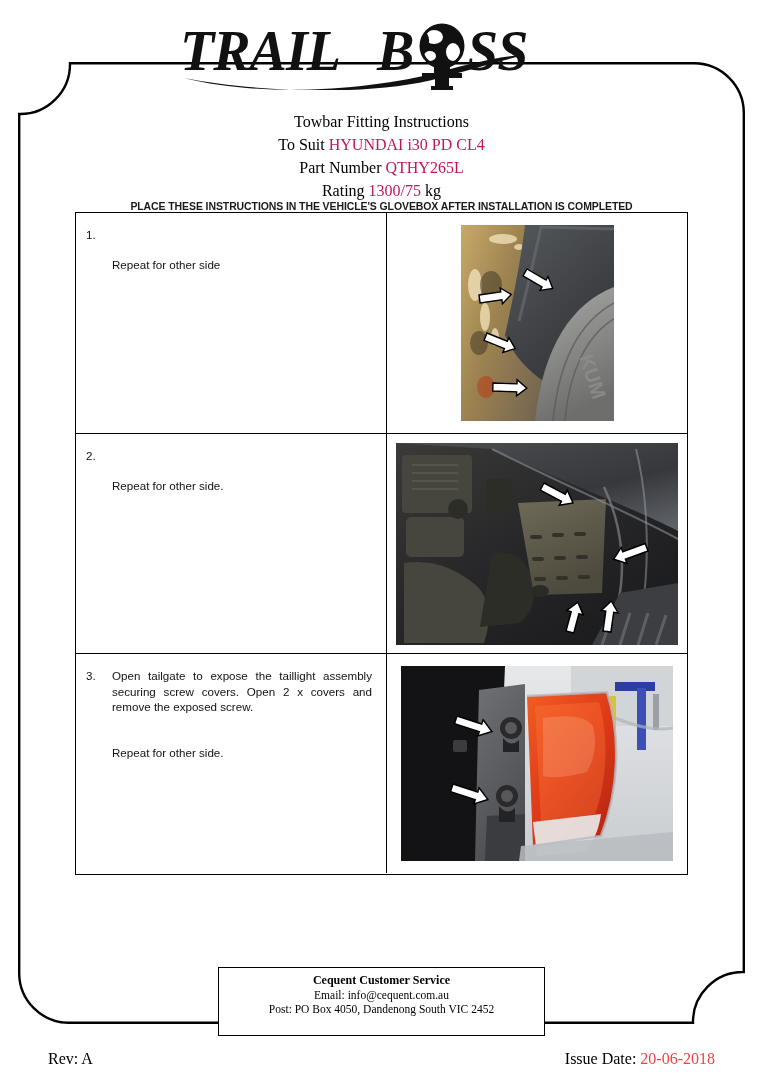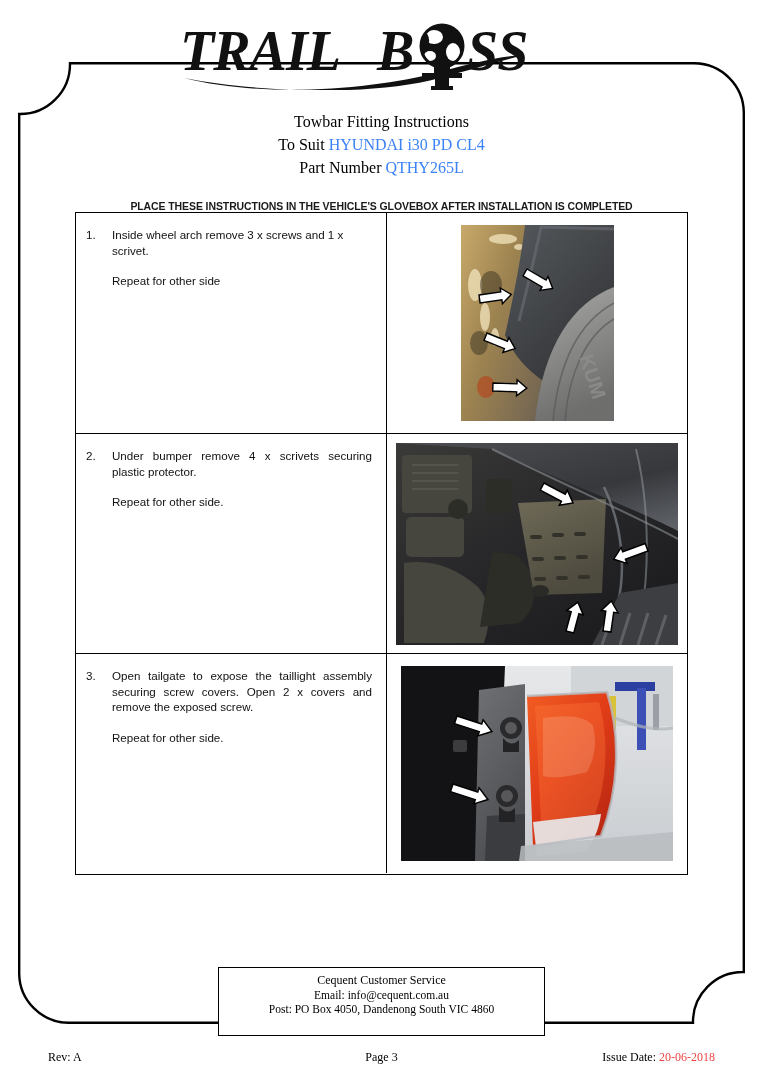--- a/index.html
+++ b/index.html
@@ -42,21 +42,21 @@
   #header-text {
     position: absolute;
     left: 0;
     top: 110px;
     width: 763px;
     text-align: center;
     line-height: 23px;
     font-size: 16px;
   }
   #header-text .hline { white-space: nowrap; }
-  .hl-value { color: #3b82f6; }
+  .hl-value { color: #be185d; }
 
   #glovebox-note {
     position: absolute;
     left: 0;
     top: 200px;
     width: 763px;
     text-align: center;
     font-family: "Liberation Sans", sans-serif;
     font-size: 10.5px;
     font-weight: bold;
@@ -104,21 +104,21 @@
   .step-num {
     width: 26px;
     flex: 0 0 26px;
     font-size: 11.6px;
   }
   .step-para { flex: 1 1 auto; }
   .step-para .justified {
     text-align: justify;
     text-align-last: left;
   }
-  .step-repeat { margin-top: 15px; }
+  .step-repeat { margin-top: 30px; }
 
   .step-img-cell {
     flex: 1 1 auto;
     box-sizing: border-box;
     display: flex;
     align-items: center;
     justify-content: center;
     padding: 4px;
   }
   .photo {
@@ -138,30 +138,30 @@
     width: 327px;
     height: 69px;
     border: 1.2px solid #000000;
     box-sizing: border-box;
     background: #ffffff;
     text-align: center;
     padding-top: 5px;
     font-size: 11.5px;
     line-height: 14.5px;
   }
-  #contact-title { font-weight: normal; font-size: 12px; }
+  #contact-title { font-weight: bold; font-size: 12px; }
 
   
   #page-footer {
     position: absolute;
     left: 0;
     top: 1050px;
     width: 763px;
     height: 20px;
-    font-size: 12px;
+    font-size: 16px;
   }
   #footer-rev  { position: absolute; left: 48px;  top: 0; }
   #footer-page { position: absolute; left: 0; top: 0; width: 763px; text-align: center; }
   #footer-date { position: absolute; right: 48px; top: 0; }
   .date-value { color: #ef4444; }
 </style>
 </head>
 <body>
 
 <div id="page-border">
@@ -207,32 +207,32 @@
       <rect x="263" y="56" width="14" height="9" fill="#111111"></rect>
       <rect x="259" y="64" width="22" height="4" fill="#111111"></rect>
     </g>
   </svg>
 </div>
 
 <div id="header-text">
   <div class="hline">Towbar Fitting Instructions</div>
   <div class="hline"><span>To Suit </span><span class="hl-value">HYUNDAI i30 PD CL4</span></div>
   <div class="hline"><span>Part Number </span><span class="hl-value">QTHY265L</span></div>
+  <div class="hline"><span>Rating </span><span class="hl-value">1300/75</span><span> kg</span></div>
 </div>
 
 <div id="glovebox-note">PLACE THESE INSTRUCTIONS IN THE VEHICLE'S GLOVEBOX AFTER INSTALLATION IS COMPLETED</div>
 
 <div id="steps-table">
 
   <div class="step-row r1">
     <div class="step-text-cell">
       <div class="step-body">
         <div class="step-num">1.</div>
         <div class="step-para">
-          <div>Inside wheel arch remove 3 x screws and 1 x scrivet.</div>
           <div class="step-repeat">Repeat for other side</div>
         </div>
       </div>
     </div>
     <div class="step-img-cell">
       <div class="photo p1">
         <svg viewBox="0 0 153 196" width="153" height="196" preserveAspectRatio="none">
           <defs>
             <linearGradient id="g1bg" x1="0" y1="0" x2="1" y2="0.4">
               <stop offset="0" stop-color="#c8a96a"></stop>
@@ -293,21 +293,20 @@
         </svg>
       </div>
     </div>
   </div>
 
   <div class="step-row r2">
     <div class="step-text-cell">
       <div class="step-body">
         <div class="step-num">2.</div>
         <div class="step-para">
-          <div class="justified">Under bumper remove 4 x scrivets securing plastic protector.</div>
           <div class="step-repeat">Repeat for other side.</div>
         </div>
       </div>
     </div>
     <div class="step-img-cell">
       <div class="photo p2">
         <svg viewBox="0 0 282 202" width="282" height="202" preserveAspectRatio="none">
           <defs>
             <linearGradient id="g2bg" x1="0" y1="0" x2="0.8" y2="1">
               <stop offset="0" stop-color="#3a3a38"></stop>
@@ -454,20 +453,19 @@
           </g>
         </svg>
       </div>
     </div>
   </div>
 </div>
 
 <div id="contact-box">
   <div id="contact-title">Cequent Customer Service</div>
   <div>Email: info@cequent.com.au</div>
-  <div>Post: PO Box 4050, Dandenong South VIC 4860</div>
+  <div>Post: PO Box 4050, Dandenong South VIC 2452</div>
 </div>
 
 <div id="page-footer">
   <div id="footer-rev">Rev: A</div>
-  <div id="footer-page">Page 3</div>
   <div id="footer-date"><span>Issue Date: </span><span class="date-value">20-06-2018</span></div>
 </div>
 
 </body></html>

